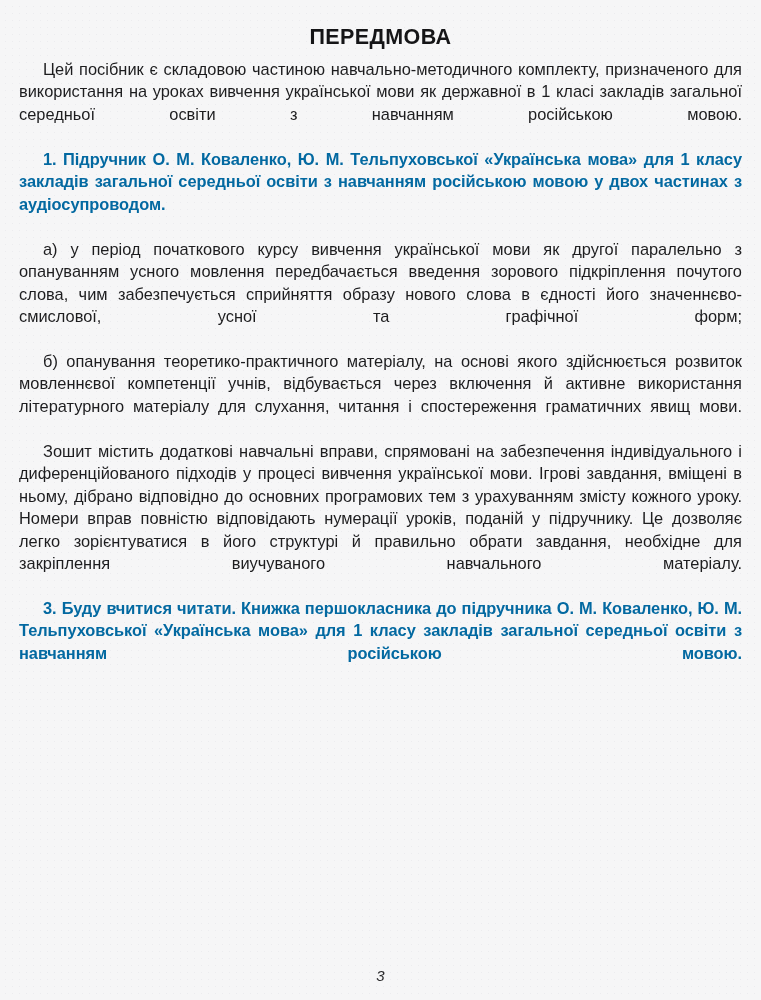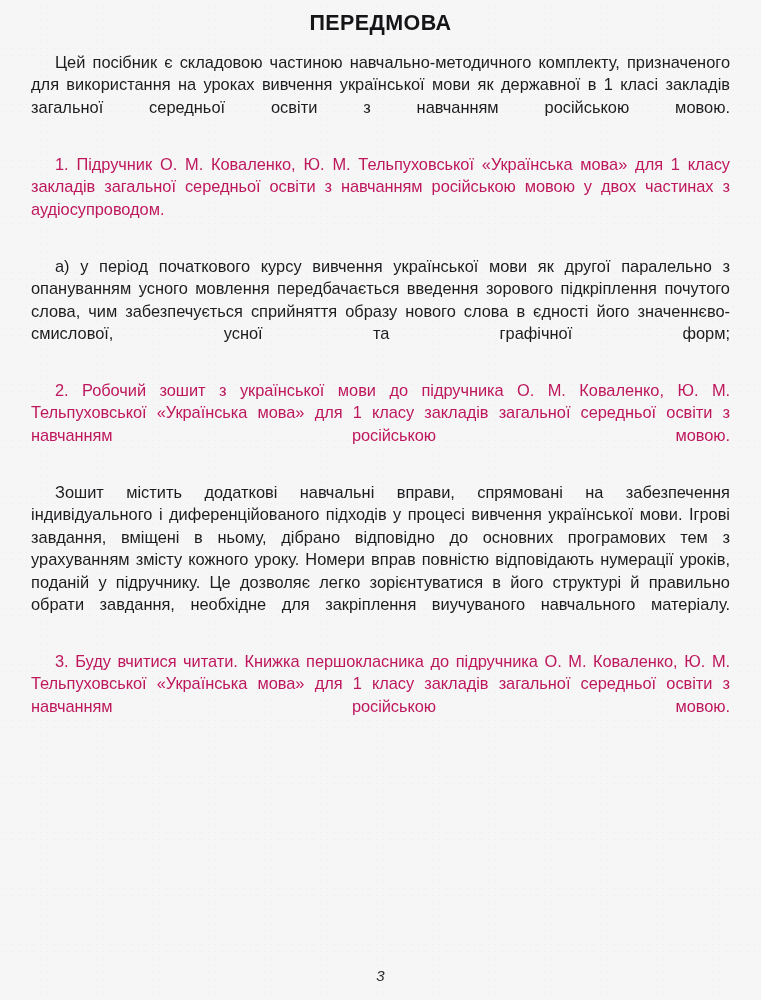--- a/index.html
+++ b/index.html
@@ -35,42 +35,42 @@
     box-sizing: border-box;
     width: 761px;
     height: 1000px;
   }
   .page-title {
     text-align: center;
     font-weight: bold;
     font-size: 21.5px;
     letter-spacing: 0.4px;
     margin: 0;
-    padding-top: 9px;
+    padding-top: 23px;
     padding-bottom: 2px;
     line-height: 28px;
     color: #151517;
   }
   .body-text {
     margin-top: 5px;
   }
   p.para {
-    margin: 12px;
+    margin: 0;
     font-size: 16.4px;
     line-height: 22.45px;
     text-align: justify;
     text-indent: 24px;
     -webkit-hyphens: none;
     hyphens: none;
     word-spacing: 0px;
     color: #1d1d1f;
   }
   p.para.bold {
-    font-weight: normal;
-    color: #be185d;
+    font-weight: bold;
+    color: #0369a1;
     letter-spacing: -0.05px;
   }
   
   p.para::after {
     content: "";
     display: inline-block;
     width: 100%;
   }
   .page-number {
     position: absolute;
@@ -90,21 +90,21 @@
 <div class="paper-texture"></div>
 
 <div class="page">
 
   <h1 class="page-title">ПЕРЕДМОВА</h1>
 
   <div class="body-text">
     <p class="para">Цей посібник є складовою частиною навчально-методичного комплекту, призначеного для використання на уроках вивчення української мови як державної в 1 класі закладів загальної середньої освіти з навчанням російською мовою.</p>
     <p class="para bold">1. Підручник О. М. Коваленко, Ю. М. Тельпуховської «Українська мова» для 1 класу закладів загальної середньої освіти з навчанням російською мовою у двох частинах з аудіосупроводом.</p>
     <p class="para">а) у період початкового курсу вивчення української мови як другої паралельно з опануванням усного мовлення передбачається введення зорового підкріплення почутого слова, чим забезпечується сприйняття образу нового слова в єдності його значеннєво-смислової, усної та графічної форм;</p>
-    <p class="para bold">2. Робочий зошит з української мови до підручника О. М. Коваленко, Ю. М. Тельпуховської «Українська мова» для 1 класу закладів загальної середньої освіти з навчанням російською мовою.</p>
+    <p class="para">б) опанування теоретико-практичного матеріалу, на основі якого здійснюється розвиток мовленнєвої компетенції учнів, відбувається через включення й активне використання літературного матеріалу для слухання, читання і спостереження граматичних явищ мови.</p>
     <p class="para">Зошит містить додаткові навчальні вправи, спрямовані на забезпечення індивідуального і диференційованого підходів у процесі вивчення української мови. Ігрові завдання, вміщені в ньому, дібрано відповідно до основних програмових тем з урахуванням змісту кожного уроку. Номери вправ повністю відповідають нумерації уроків, поданій у підручнику. Це дозволяє легко зорієнтуватися в його структурі й правильно обрати завдання, необхідне для закріплення виучуваного навчального матеріалу.</p>
     <p class="para bold">3. Буду вчитися читати. Книжка першокласника до підручника О. М. Коваленко, Ю. М. Тельпуховської «Українська мова» для 1 класу закладів загальної середньої освіти з навчанням російською мовою.</p>
 
   </div>
 
 </div>
 
 <div class="page-number">3</div>
 
 </body></html>

